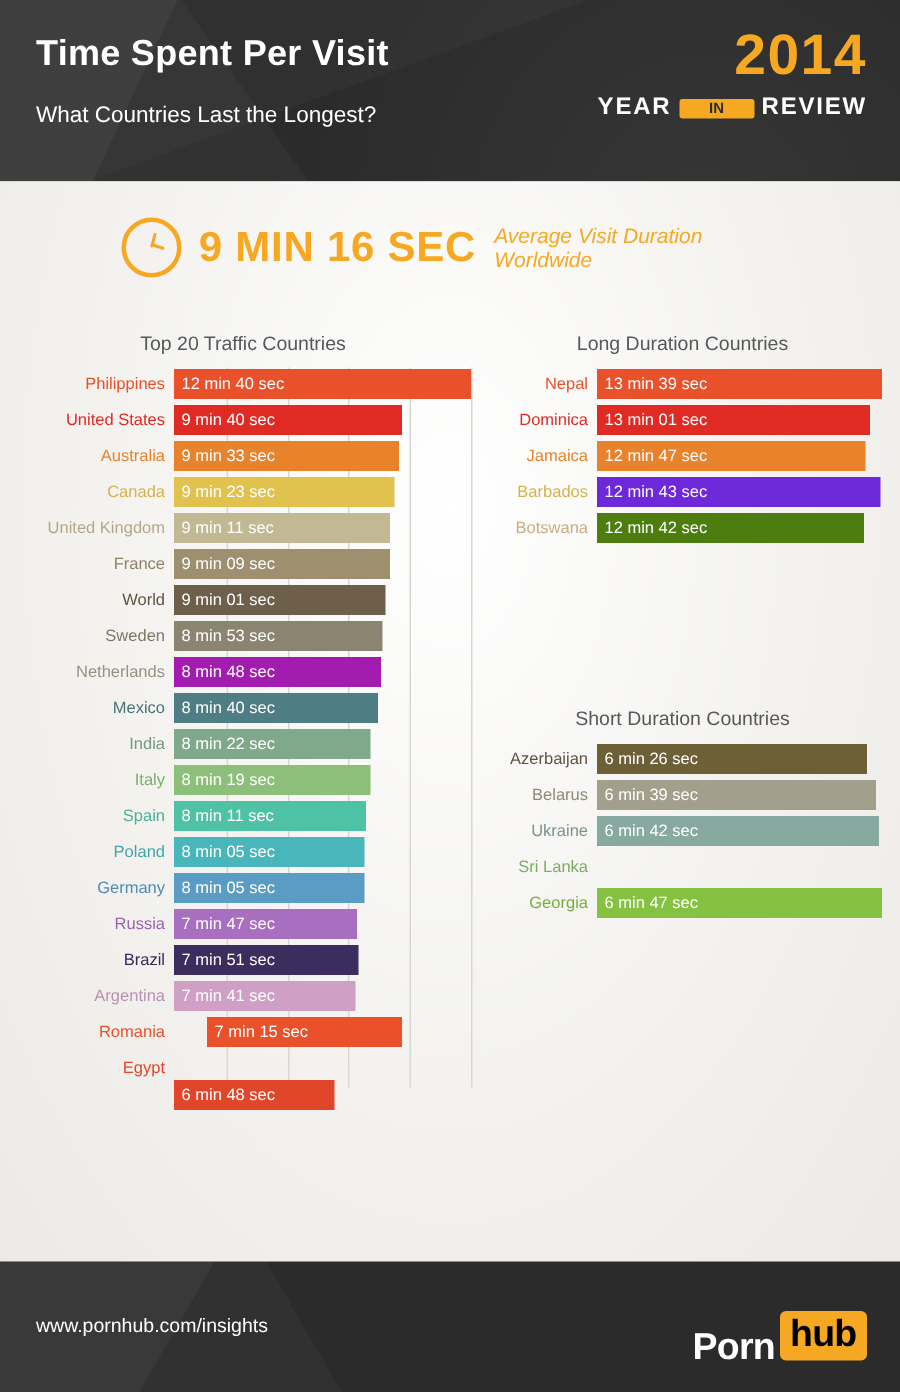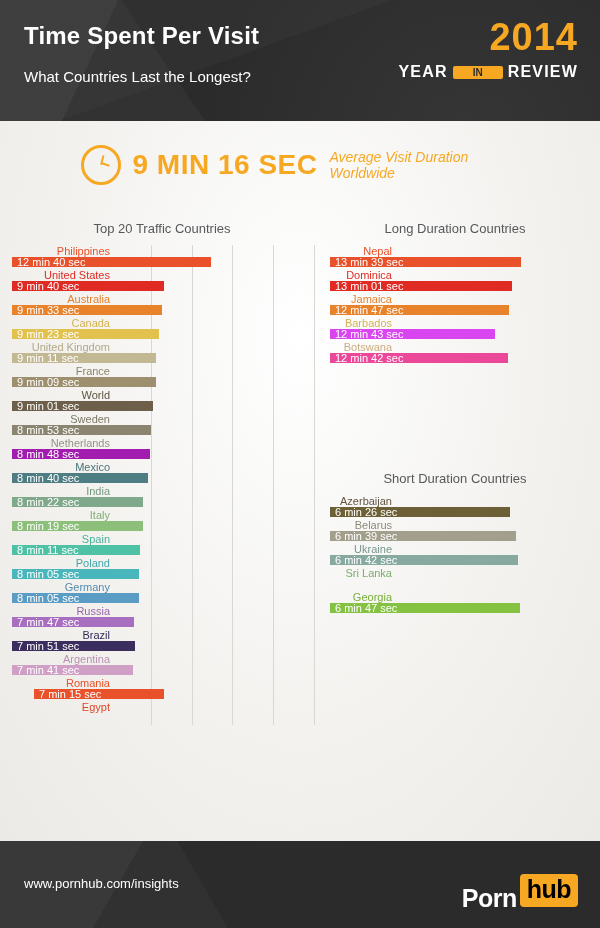--- a/index.html
+++ b/index.html
@@ -187,24 +187,24 @@
   .grid span {
     position: absolute;
     top: 0;
     bottom: 0;
     width: 1px;
     background: #d9d7d2;
   }
 
   .row {
     display: flex;
+    align-items: center;
     height: 22px;
     margin-bottom: 2px;
     position: relative;
-    flex-direction: column;
   }
   .row .lbl {
     text-align: right;
     padding-right: 6px;
     font-size: 11px;
     white-space: nowrap;
     flex: none;
   }
   .row .bar {
     height: 20px;
@@ -387,25 +387,25 @@
         <div class="row">
           <div class="lbl" style="color: rgb(224, 43, 36);">Dominica</div>
           <div class="bar" style="background: rgb(224, 43, 36); width: 182.238px;">13 min 01 sec</div>
         </div>
         <div class="row">
           <div class="lbl" style="color: rgb(232, 130, 43);">Jamaica</div>
           <div class="bar" style="background: rgb(232, 130, 43); width: 178.962px;">12 min 47 sec</div>
         </div>
         <div class="row">
           <div class="lbl" style="color: rgb(212, 178, 79);">Barbados</div>
-          <div class="bar" style="background: #d946ef; width: 165px;">12 min 43 sec</div>
+          <div class="bar" style="background: #6d28d9; width: 189px;">12 min 43 sec</div>
         </div>
         <div class="row">
           <div class="lbl" style="color: rgb(203, 171, 130);">Botswana</div>
-          <div class="bar" style="background: #ec4899; width: 177.8px;">12 min 42 sec</div>
+          <div class="bar" style="background: #4d7c0f; width: 177.8px;">12 min 42 sec</div>
         </div>
       </div>
 
     <div class="chart-title" id="title-short">Short Duration Countries</div>
     <div class="chart" id="chart-short">
         <div class="row">
           <div class="lbl" style="color: rgb(95, 83, 64);">Azerbaijan</div>
           <div class="bar" style="background: rgb(109, 95, 54); width: 180.124px;">6 min 26 sec</div>
         </div>
         <div class="row">

